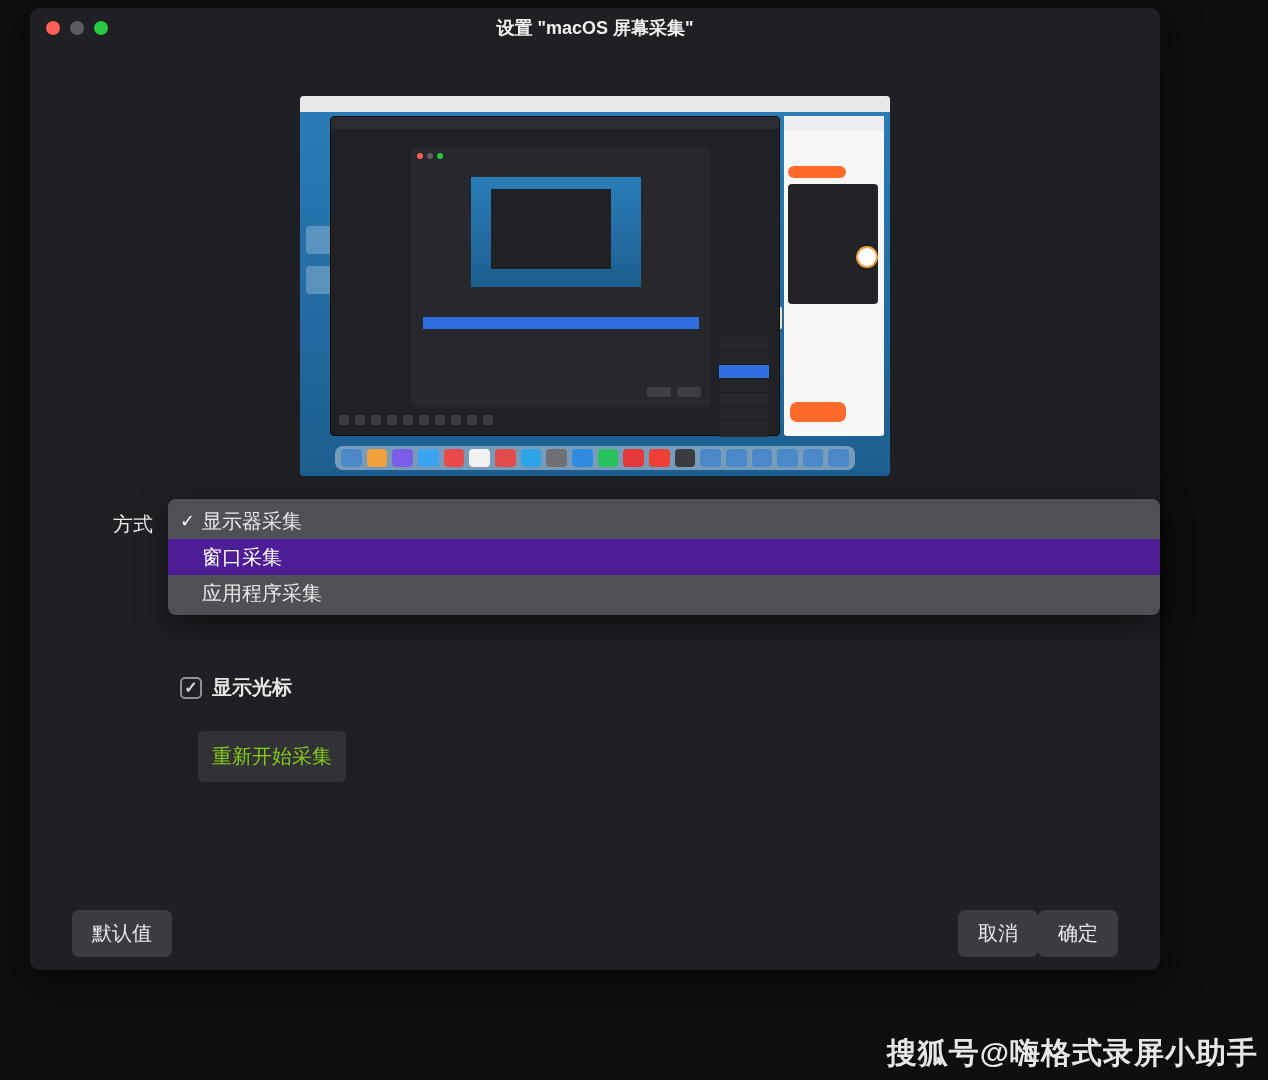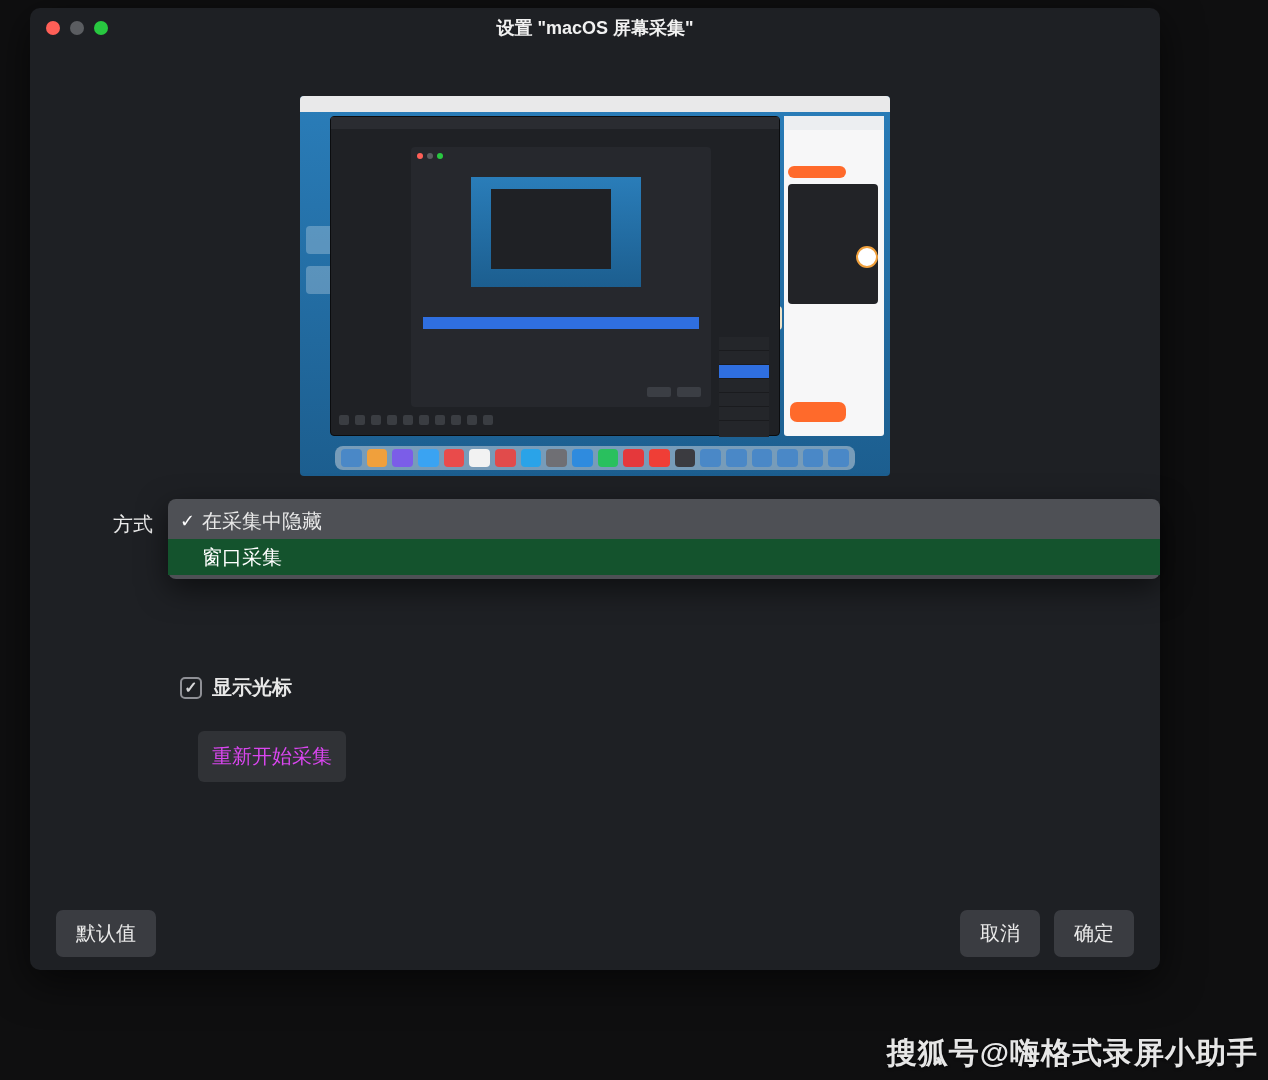--- a/index.html
+++ b/index.html
@@ -65,37 +65,37 @@
 .form { position:absolute; left:60px; right:60px; top:495px; font-size:20px; }
 .row { display:flex; align-items:flex-end; margin-bottom:18px; position:relative; }
 .label { width:75px; text-align:right; padding-right:12px; padding-top:8px; font-size:20px; color:#eaeaea; }
 .dropdown {
   position:absolute; left:78px; right:-60px; top:-4px;
   background:#4e5055; border-radius:8px; box-shadow:0 10px 30px rgba(0,0,0,0.55);
   padding:4px 0; z-index:5;
 }
 .dd-item { display:flex; align-items:center; height:36px; padding:0 16px 0 12px; font-size:20px; cursor:default; }
 .dd-item .check { width:22px; font-size:18px; color:#fff; }
-.dd-item.sel { background:#14532d; color:#fff; }
+.dd-item.sel { background:#4c1d95; color:#fff; }
 .hidden-select { position:absolute; left:78px; right:-60px; top:56px; height:36px; background:#2a2c31; border-radius:6px; }
 .checks { margin-left:90px; margin-top:136px;font-weight:bold; }
 .checkline { display:flex; align-items:center; gap:10px; font-size:20px; margin-bottom:16px; }
 .cbox {
   width:22px; height:22px; border:2px solid #8f9096; border-radius:5px;
   display:flex; align-items:center; justify-content:center; color:#d7d7d9; font-size:16px;
 }
 .cbox.checked::after{ content:"✓"; }
 .restart-wrap{ margin-left:108px; margin-top:30px;}
 .restart {
   display:inline-block; padding:12px 14px; background:#303236; border-radius:6px;
-  font-size:20px; color:#d946ef;
+  font-size:20px; color:#84cc16;
 }
 .footer {
   position:absolute; left:0; right:0; bottom:0; height:74px;
-  display:flex; align-items:center; padding:0 26px; gap:14px;
+  display:flex; align-items:center; padding:0 42px; 
 }
 .btn {
   background:#3a3c41; color:#eaeaea; font-size:20px; border:none;
   padding:10px 20px; border-radius:7px; cursor:default;
 }
 .spacer{ flex:1; }
 .watermark{
   position:absolute; right:10px; bottom:6px; font-size:30px; font-weight:700;
   color:rgba(255,255,255,0.9); text-shadow:0 1px 3px rgba(0,0,0,0.7);
   letter-spacing:1px;
@@ -188,25 +188,29 @@
   </div>
 
   <div class="form">
 
     <div class="row">
       <div class="label">方式</div>
 
       <div class="dropdown">
         <div class="dd-item">
           <span class="check">✓</span>
-          <span>在采集中隐藏</span>
+          <span>显示器采集</span>
         </div>
         <div class="dd-item sel">
           <span class="check"></span>
           <span>窗口采集</span>
+        </div>
+        <div class="dd-item">
+          <span class="check"></span>
+          <span>应用程序采集</span>
         </div>
       </div>
     </div>
 
 
     <div class="checks">
       <div class="checkline">
         <span class="cbox checked"></span>
         <span>显示光标</span>
       </div>

